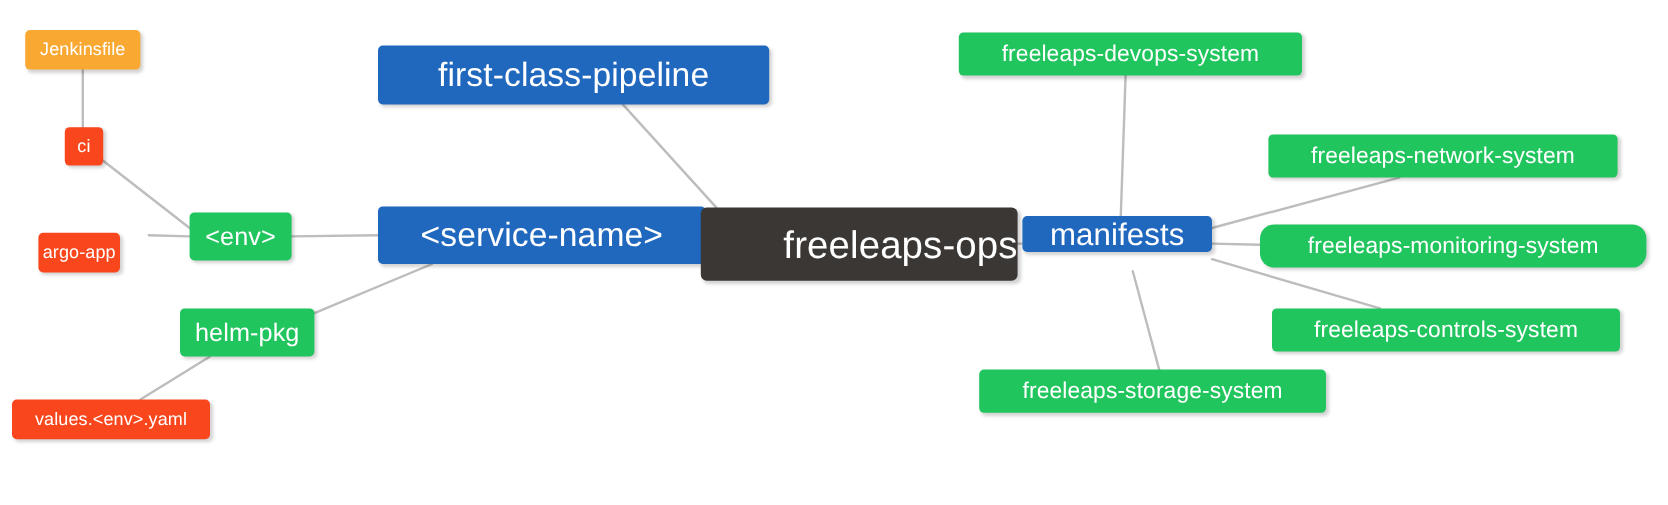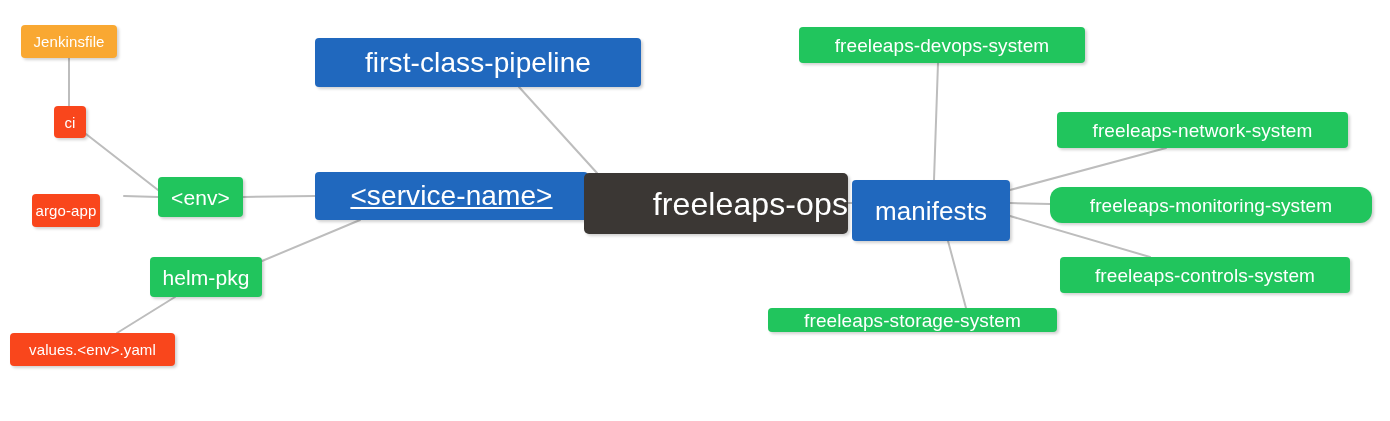--- a/index.html
+++ b/index.html
@@ -77,38 +77,38 @@
       </div>
       <div class="node" style="left: 150px; top: 257px; width: 112px; height: 40px; background: rgb(33, 197, 93); font-size: 21px; color: rgb(255, 255, 255);">
         <span>helm-pkg</span>
       </div>
       <div class="node" style="left: 10px; top: 333px; width: 165px; height: 33px; background: rgb(249, 70, 28); font-size: 15px; color: rgb(255, 255, 255);">
         <span>values.&lt;env&gt;.yaml</span>
       </div>
       <div class="node" style="left: 315px; top: 38px; width: 326px; height: 49px; background: rgb(32, 104, 190); font-size: 28px; color: rgb(255, 255, 255);">
         <span>first-class-pipeline</span>
       </div>
-      <div class="node" style="left: 315px; top: 172px; width: 273px; height: 48px; background: rgb(32, 104, 190); font-size: 28px; color: rgb(255, 255, 255); text-decoration: underline;">
+      <div class="node" style="left: 315px; top: 172px; width: 273px; height: 48px; background: rgb(32, 104, 190); font-size: 28px; color: rgb(255, 255, 255);">
         <span>&lt;service-name&gt;</span>
       </div>
       <div class="node root" style="left: 584px; top: 173px; width: 264px; height: 61px; background: rgb(59, 55, 52); font-size: 32px; color: rgb(255, 255, 255);">
         <span>freeleaps-ops</span>
       </div>
-      <div class="node" style="left: 852px; top: 180px; width: 158px; height: 61px; background: rgb(32, 104, 190); font-size: 26px; color: rgb(255, 255, 255);">
+      <div class="node" style="left: 852px; top: 180px; width: 158px; height: 30px; background: rgb(32, 104, 190); font-size: 26px; color: rgb(255, 255, 255);">
         <span>manifests</span>
       </div>
       <div class="node" style="left: 799px; top: 27px; width: 286px; height: 36px; background: rgb(33, 197, 93); font-size: 19px; color: rgb(255, 255, 255);">
         <span>freeleaps-devops-system</span>
       </div>
       <div class="node" style="left: 1057px; top: 112px; width: 291px; height: 36px; background: rgb(33, 197, 93); font-size: 19px; color: rgb(255, 255, 255);">
         <span>freeleaps-network-system</span>
       </div>
       <div class="node" style="left: 1050px; top: 187px; width: 322px; height: 36px; background: rgb(33, 197, 93); font-size: 19px; color: rgb(255, 255, 255); border-radius: 12px;">
         <span>freeleaps-monitoring-system</span>
       </div>
       <div class="node" style="left: 1060px; top: 257px; width: 290px; height: 36px; background: rgb(33, 197, 93); font-size: 19px; color: rgb(255, 255, 255);">
         <span>freeleaps-controls-system</span>
       </div>
-      <div class="node" style="left: 768px; top: 308px; width: 289px; height: 24px; background: rgb(33, 197, 93); font-size: 19px; color: rgb(255, 255, 255);">
+      <div class="node" style="left: 816px; top: 308px; width: 289px; height: 36px; background: rgb(33, 197, 93); font-size: 19px; color: rgb(255, 255, 255);">
         <span>freeleaps-storage-system</span>
       </div>
     </div>
 </div>
 
 </body></html>

